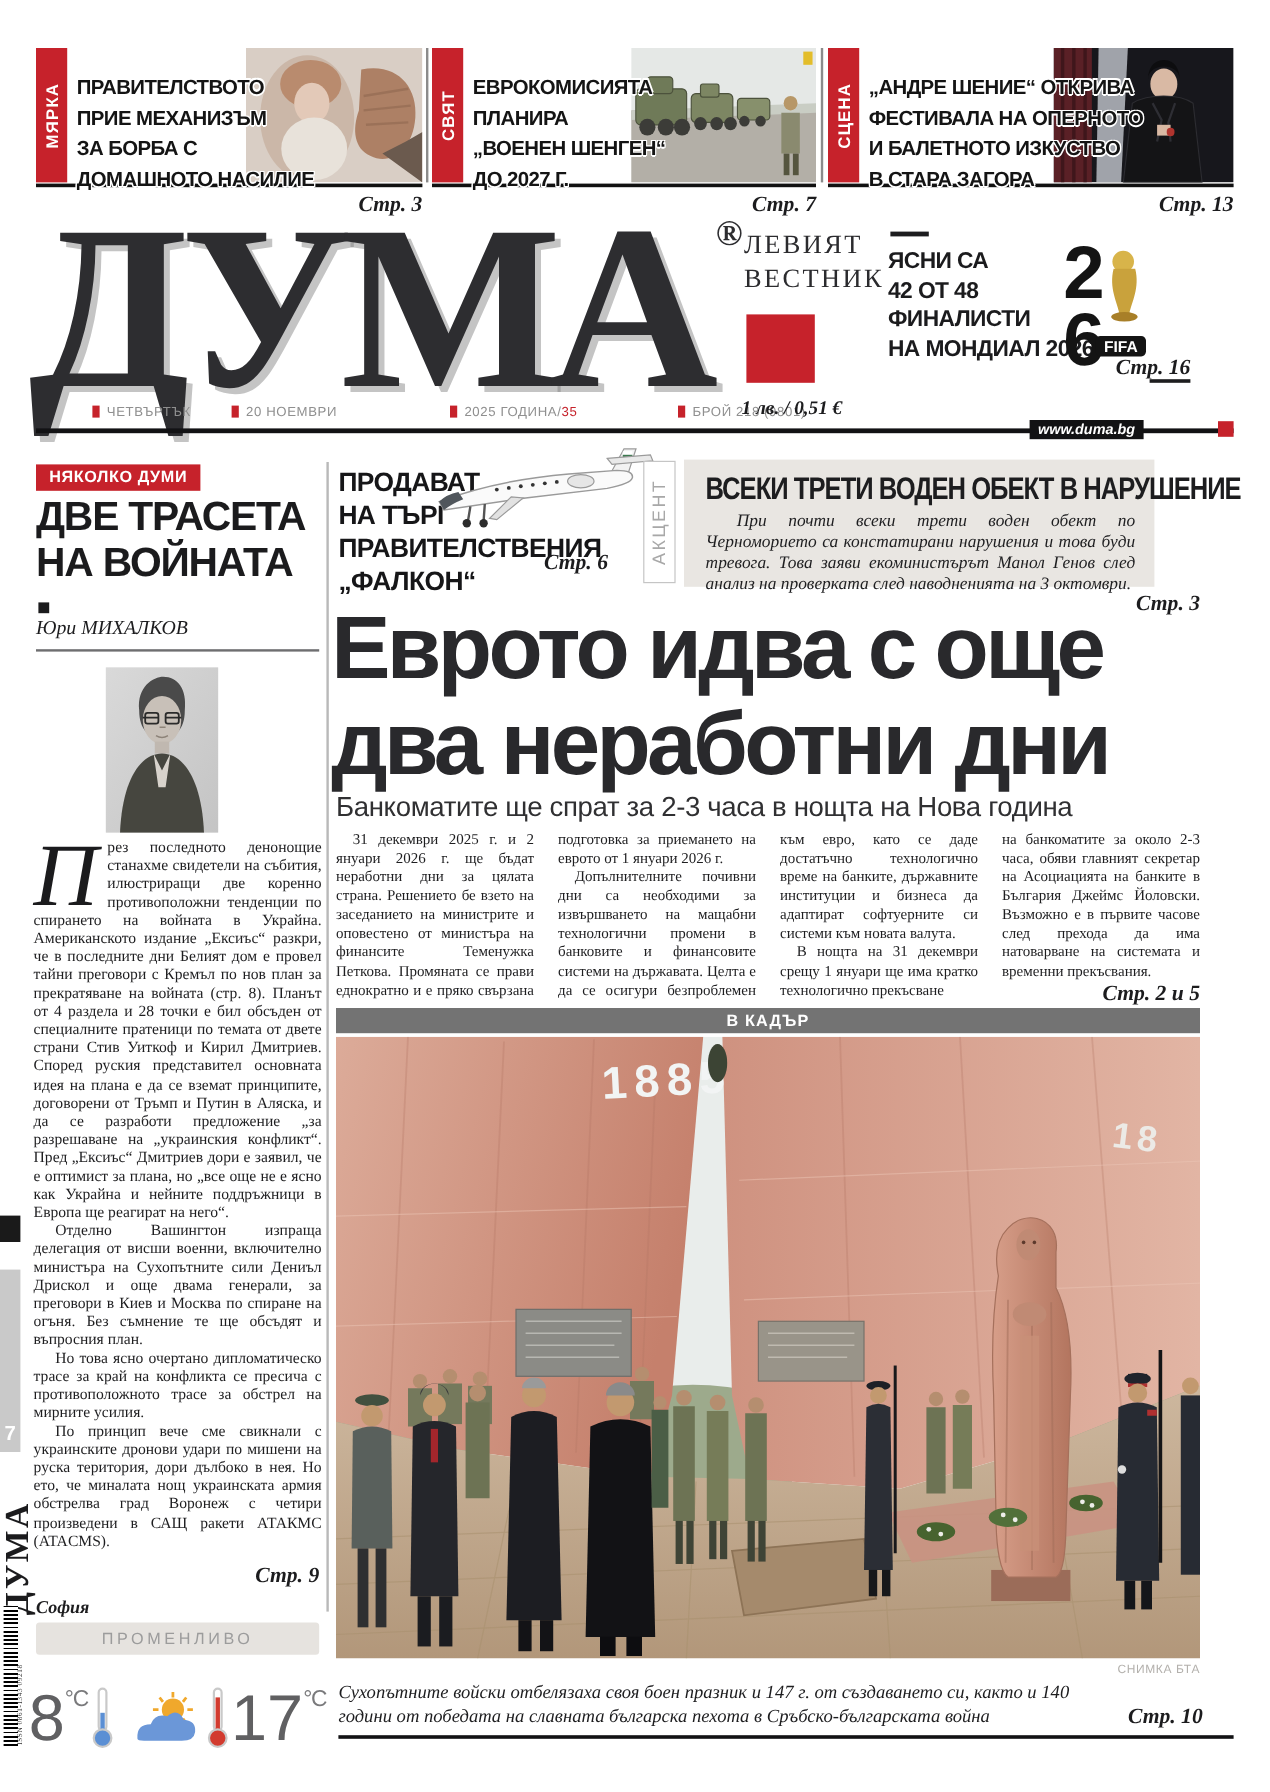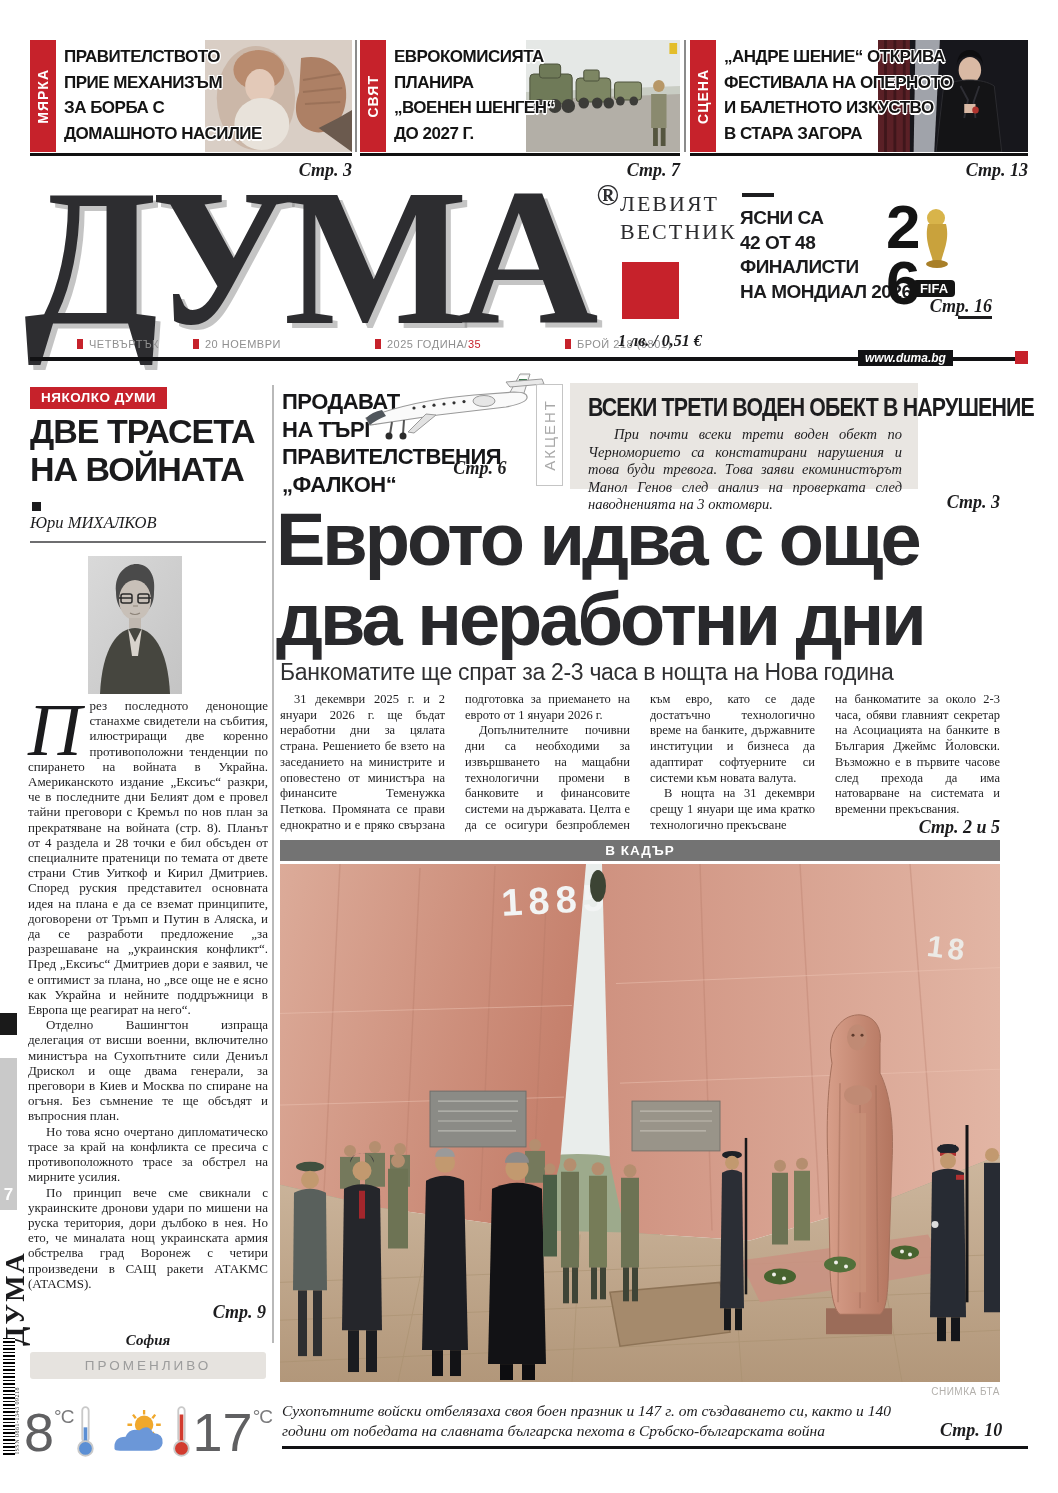--- a/index.html
+++ b/index.html
@@ -8,21 +8,21 @@
   .abs { position:absolute; }
   .cond { font-family:"Liberation Sans", sans-serif; font-weight:bold; letter-spacing:-0.5px; }
   .pageref { font-family:"Liberation Serif", serif; font-weight:bold; font-style:italic; font-size:18px; color:#1c1c1e; }
 
   
   .teaser { top:40px; height:140px; }
   .t-tab { position:absolute; left:0; top:0; width:26px; height:112px; background:#c6222b;
            display:flex; align-items:center; justify-content:center; }
   .t-tab span { writing-mode:vertical-rl; transform:rotate(180deg); color:#fff; font-family:"Liberation Sans",sans-serif;
            font-weight:bold; font-size:14px; letter-spacing:1px; }
-  .t-head { position:absolute; left:34px; top:4px; z-index:2; font-size:17px; line-height:25.5px; color:#141414;
+  .t-head { position:absolute; left:34px; top:20px; z-index:2; font-size:17px; line-height:25.5px; color:#141414;
             text-shadow:1px 1px 0 #fff,-1px -1px 0 #fff,1px -1px 0 #fff,-1px 1px 0 #fff,0 2px 0 #fff; }
   .t-img { position:absolute; top:0; height:112px; z-index:1; }
   .t-img svg { width:100%; height:100%; display:block; }
   .t-rule { position:absolute; left:0; top:113px; height:3px; background:#111; }
   .t-page { position:absolute; top:120px; text-align:right; }
   .t-div { top:40px; width:2px; height:112px; background:#8b8b8b; }
 
   
   .logo { left:24px; top:160px; font-family:"Liberation Serif",serif; font-weight:bold; font-size:195px; line-height:1;
           letter-spacing:-10px; color:#2d2d30; text-shadow:5px 5px 0 rgba(125,125,125,.45); }
@@ -54,21 +54,21 @@
   .op-rule { left:30px; top:541px; width:236px; height:2px; background:#6e6e70; }
   .portrait { left:88px; top:556px; width:94px; height:138px; }
   .op-body { left:28px; top:698px; width:240px; height:605px; font-size:13px; line-height:15.2px; text-align:justify; color:#1e1e20; }
   .op-body p { text-indent:18px; }
   .op-body p.lead { text-indent:0; }
   .dropcap { float:left; font-size:74px; line-height:56px; font-style:italic; padding:4px 8px 0 0; color:#1b1b1d; }
   .op-page { left:30px; top:1302px; width:236px; text-align:right; }
   .col-div { left:272px; top:385px; width:1.5px; height:958px; background:#b9b9b9; }
 
   
-  .w-city { left:30px; top:1332px; width:236px; text-align:center; font-weight:bold; font-style:italic; font-size:15px; }
+  .w-city { left:30px; top:1332px; width:236px; text-align:left; font-weight:bold; font-style:italic; font-size:15px; }
   .w-box { left:30px; top:1352px; width:236px; height:27px; background:#e6e3df; border-radius:3px;
            font-family:"Liberation Sans",sans-serif; font-size:13.5px; letter-spacing:3px; color:#9c9c9c;
            display:flex; align-items:center; justify-content:center; }
   .w-row { left:24px; top:1384px; width:248px; height:76px; display:flex; align-items:flex-end; justify-content:space-between; }
   .w-temp { font-family:"Liberation Sans",sans-serif; font-size:54px; line-height:56px; font-weight:400; color:#606062; }
   .w-unit { font-size:19px; vertical-align:28px; color:#7a7a7c; letter-spacing:-1px; }
 
   
   .edge-black { left:0; top:1013px; width:17px; height:22px; background:#1a1a1a; }
   .edge-tab { left:0; top:1058px; width:17px; height:152px; background:#c9c9c9; display:flex; align-items:flex-end;
@@ -82,21 +82,21 @@
 
   
   .falcon { left:282px; top:388px; font-size:22px; line-height:27.5px; color:#161618; }
   .plane { left:356px; top:370px; width:190px; height:80px; }
   .falcon-page { left:420px; top:458px; width:120px; text-align:center; }
 
   
   .ak-tab { left:536px; top:384px; width:27px; height:102px; border:1px solid #c5c5c5; display:flex; align-items:center; justify-content:center; }
   .ak-tab span { writing-mode:vertical-rl; transform:rotate(180deg); color:#a8a8a8; font-family:"Liberation Sans",sans-serif;
                  font-size:15px; letter-spacing:2px; }
-  .ak-box { left:570px; top:383px; width:348px; height:106px; background:#e9e6e2; }
+  .ak-box { left:570px; top:383px; width:392px; height:106px; background:#e9e6e2; }
   .ak-head { margin:9px 14px 3px 18px; font-size:26px; letter-spacing:-1px; transform:scaleX(.82); transform-origin:0 50%; white-space:nowrap; color:#1d1d1f; }
   .ak-text { margin:2px 16px 0 18px; font-style:italic; font-size:14.5px; line-height:17.5px; text-align:justify; text-indent:26px; color:#1e1e20; }
   .ak-page { left:930px; top:492px; width:70px; text-align:right; }
 
   
   .headline { left:276px; top:500px; width:740px; font-size:74px; line-height:80px; letter-spacing:-3px; color:#29292c; }
   .subhead { left:280px; top:659px; font-family:"Liberation Sans",sans-serif; font-size:23px; color:#303032; letter-spacing:-0.3px; }
   .cols { left:280px; top:692px; width:720px; height:146px; display:flex; gap:20px; overflow:hidden; }
   .col { flex:1; font-size:12.5px; line-height:15.7px; text-align:justify; color:#1e1e20; }
   .col p { text-indent:14px; }

